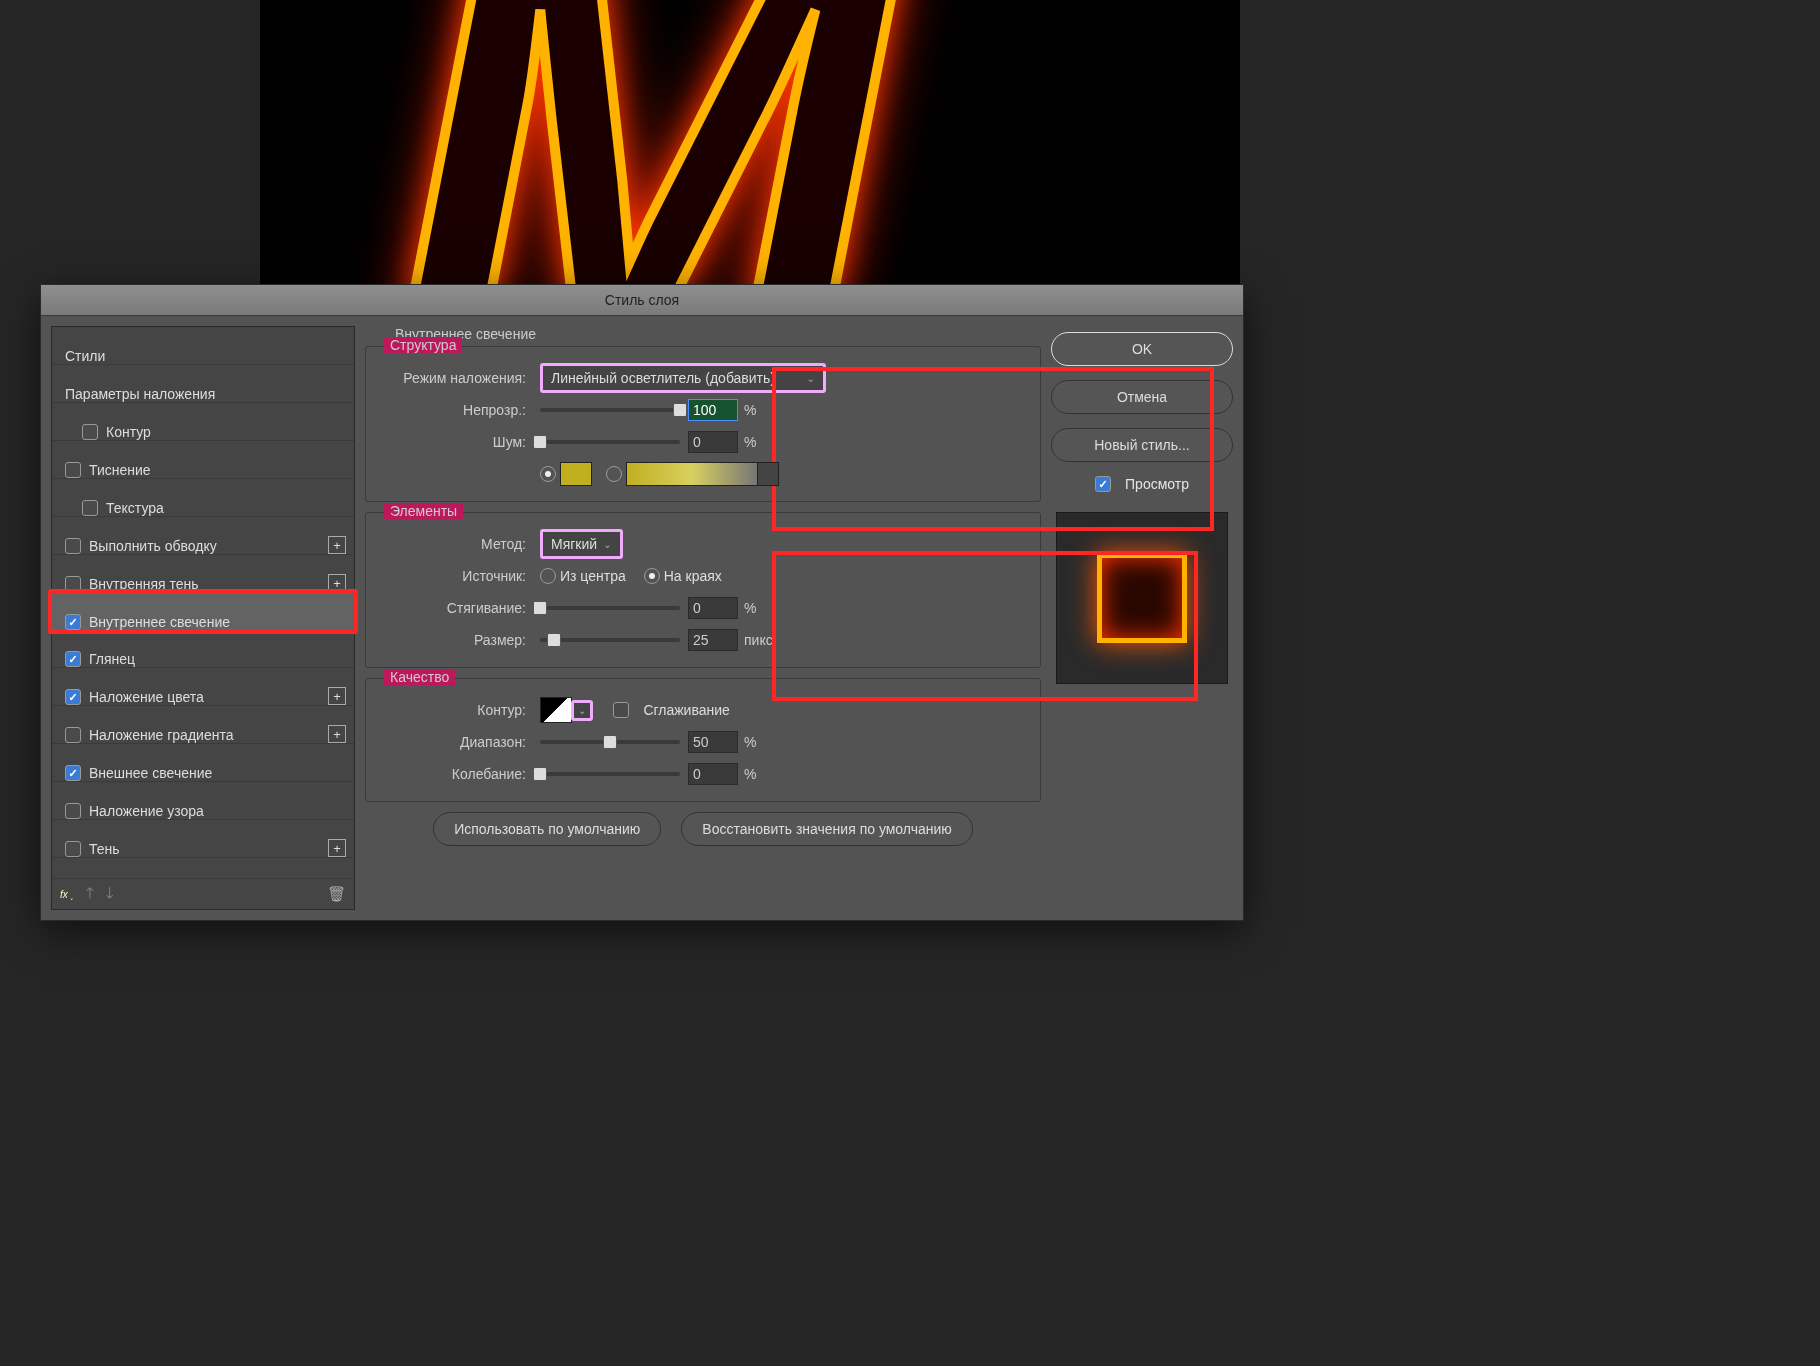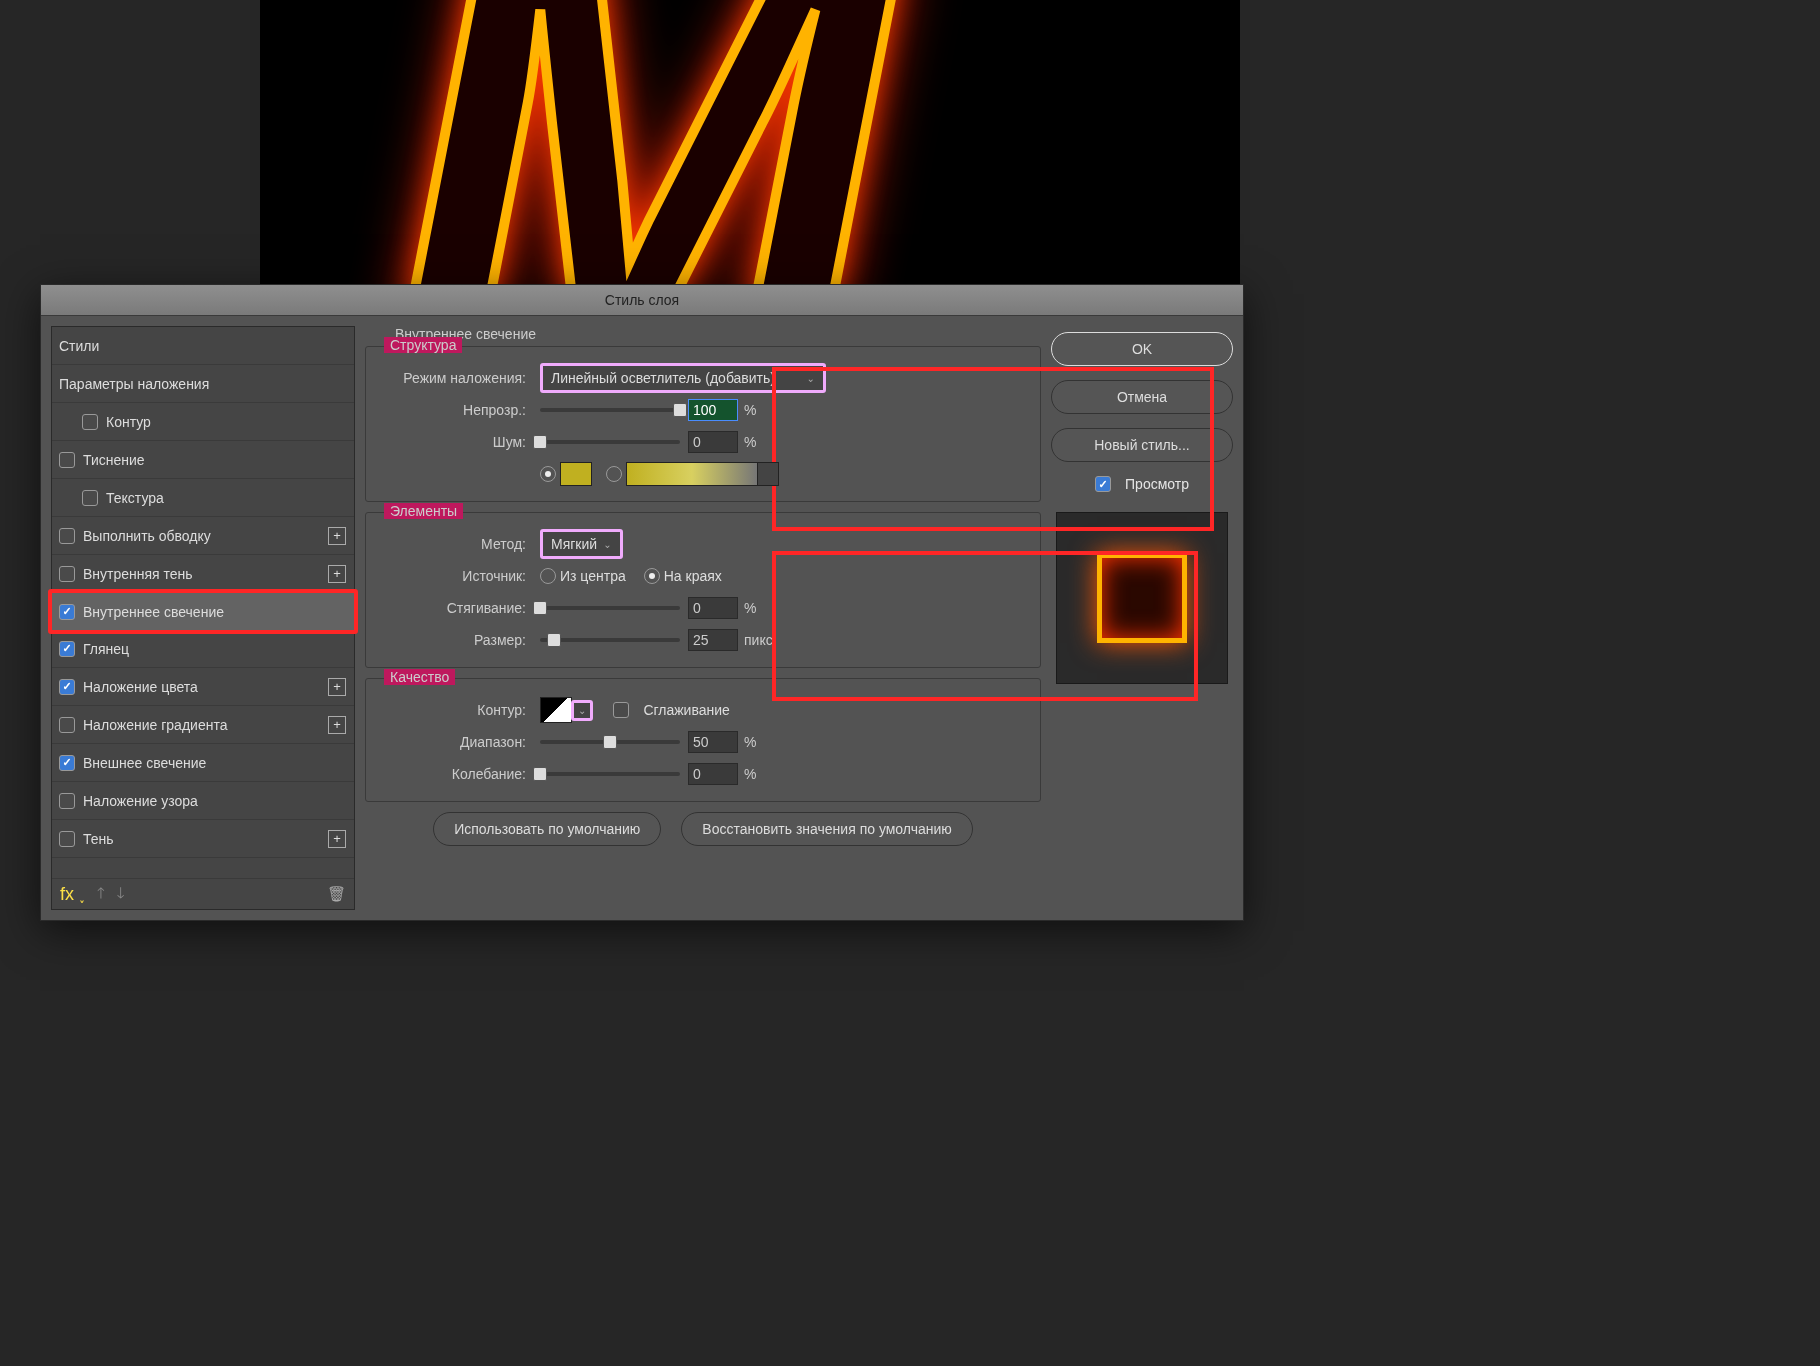--- a/index.html
+++ b/index.html
@@ -3,30 +3,30 @@
 <meta charset="utf-8">
 <style>
 html,body{margin:0;padding:0;background:#262626;font-family:Arial,Helvetica,sans-serif;color:#ddd;font-size:14px;overflow:hidden}
 .viewport{width:1820px;height:1366px;position:relative}
 .canvas-area{position:absolute;left:260px;top:0;width:980px;height:340px;background:#000;overflow:hidden}
 .letter{position:absolute;font-size:600px;font-weight:900;font-style:italic;color:#1a0000;top:-190px;left:130px;-webkit-text-stroke:10px #ffb300;text-shadow:0 0 30px #ff4400,0 0 60px #ff2200}
 .dialog{position:absolute;left:40px;top:284px;width:1202px;background:#535353;border:1px solid #2a2a2a;box-shadow:0 10px 40px rgba(0,0,0,.6)}
 .titlebar{height:30px;background:linear-gradient(#8f8f8f,#7a7a7a);text-align:center;line-height:30px;color:#222;font-weight:normal;border-bottom:1px solid #3a3a3a}
 .body{display:flex;padding:10px;gap:10px}
 .sidebar{width:302px;background:#454545;border:1px solid #2a2a2a;position:relative;height:582px}
-.sb-row{display:flex;align-items:center;height:37px;border-bottom:1px solid #3a3a3a;padding:0 7px;position:relative}
+.sb-row{display:flex;align-items:flex-end;height:37px;border-bottom:1px solid #3a3a3a;padding:0 13px;position:relative}
 .sb-row.sel{background:#636363}
 .sb-row.header{font-weight:normal}
 .cb{width:14px;height:14px;border:1px solid #999;border-radius:3px;margin-right:8px;display:inline-flex;align-items:center;justify-content:center;background:#4a4a4a}
 .cb.checked{background:#3a7bd5}
 .cb.checked::after{content:"✓";color:#fff;font-size:11px;font-weight:bold}
 .sb-indent{padding-left:30px}
 .plus{position:absolute;right:8px;width:16px;height:16px;border:1px solid #aaa;display:flex;align-items:center;justify-content:center;font-size:13px;line-height:1}
 .sb-footer{position:absolute;bottom:0;left:0;right:0;height:30px;display:flex;align-items:center;padding:0 8px;gap:12px;border-top:1px solid #3a3a3a}
-.fx-icon{color:#fde047;font-size:18px}
+.fx-icon{font-style:italic;color:#fef9c3;font-size:10px}
 .arrow{color:#888;font-size:15px}
 .trash{margin-left:auto;color:#aaa;font-size:15px}
 .main{flex:1;position:relative}
 .panel-title{position:absolute;left:30px;top:0;color:#ccc;font-size:14px}
 .fieldset{border:1px solid #3a3a3a;border-radius:3px;margin:10px 0;padding:10px}
 .fieldset-title{position:relative;top:-20px;left:8px;background:#be185d;padding:0 6px;display:inline-block;color:#ccc}
 .row{display:flex;align-items:center;height:30px;margin-bottom:2px}
 .rlabel{width:150px;text-align:right;padding-right:14px;color:#ccc}
 .select{background:#444;border:3px solid #f0abfc;padding:4px 8px;border-radius:3px;display:flex;align-items:center;gap:6px}
 .chev{font-size:10px;color:#aaa}

